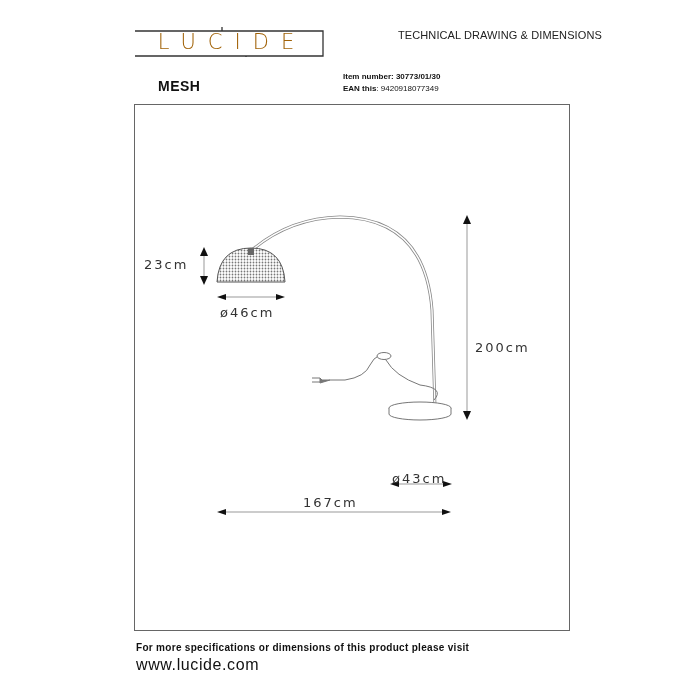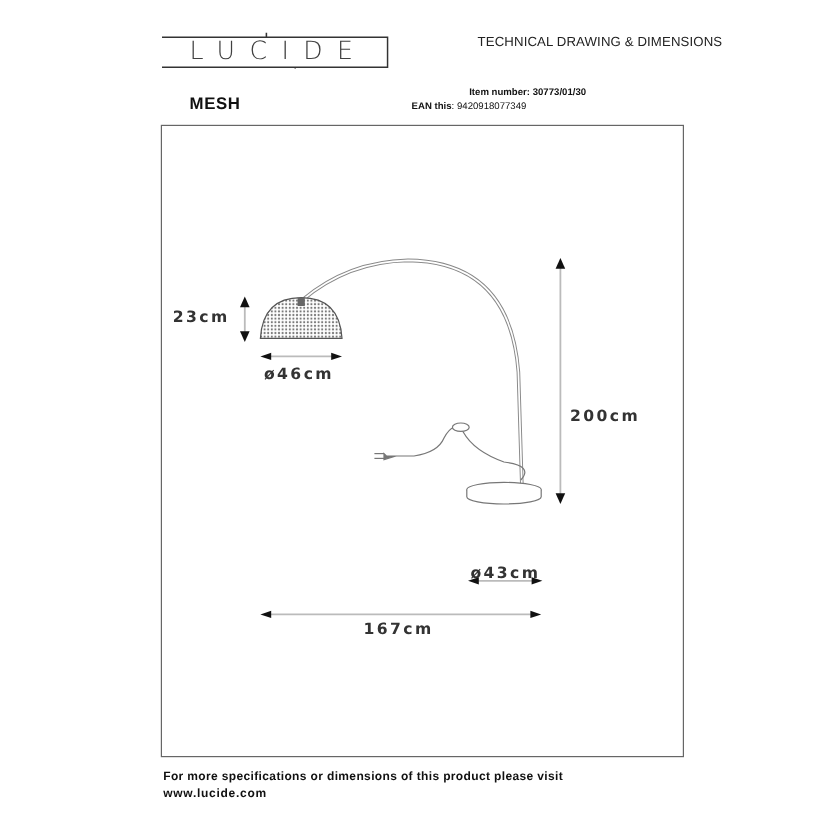--- a/index.html
+++ b/index.html
@@ -1,28 +1,28 @@
 <!DOCTYPE html>
 <html><head>
 <meta charset="utf-8">
 <style>
   html, body { margin:0; padding:0; background:#fff; }
   body { width:700px; height:700px; position:relative; overflow:hidden; font-family:"Liberation Sans", sans-serif; color:#111; }
   .abs { position:absolute; }
   .logo { left:134px; top:27px; width:190px; height:30px; }
-  .logo-text { position:absolute; left:0; top:0; width:190px; height:30px; font-family:"DejaVu Sans", sans-serif; font-weight:200; font-size:21px; letter-spacing:12px; color:#404040; text-align:center; line-height:30px; padding-left:6px; box-sizing:border-box; }
+  .logo-text { position:absolute; left:0; top:0; width:190px; height:30px; font-family:"DejaVu Sans", sans-serif; font-weight:200; font-size:21px; letter-spacing:12px; color:#a16207; text-align:center; line-height:30px; padding-left:6px; box-sizing:border-box; }
   .header-title { left:398px; top:29px; font-size:11px; color:#222; letter-spacing:0.1px; }
   .product-name { left:134px; top:78px; font-size:14px; font-weight:bold; letter-spacing:0.5px;margin-left:24px; }
-  .item-line { left:343px; top:72px; font-size:8px;margin-left:48px; }
+  .item-line { left:343px; top:72px; font-size:8px; }
   .ean-line { left:343px; top:84px; font-size:8px; }
   .item-line b, .ean-line b { font-weight:bold; }
   .frame { left:134px; top:104px; width:436px; height:527px; border:1.5px solid #666; box-sizing:border-box; }
-  .dim { font-family:"DejaVu Sans", sans-serif; font-size:13px; color:#333; letter-spacing:2px; font-weight:700; }
+  .dim { font-family:"DejaVu Sans", sans-serif; font-size:13px; color:#333; letter-spacing:2px; font-weight:400; }
   .footer-1 { left:136px; top:642px; font-size:10px; font-weight:bold; letter-spacing:0.3px; }
-  .footer-2 { left:136px; top:656px; font-size:10px; font-weight:bold; letter-spacing:0.6px; }
+  .footer-2 { left:136px; top:656px; font-size:16px; font-weight:normal; letter-spacing:0.6px; }
   svg.drawing { position:absolute; left:0; top:0; }
 </style>
 </head>
 <body>
 
 <div class="abs logo">
   <svg width="190" height="30" style="position:absolute;left:0;top:0">
     <path d="M1 4 H88 V0 M88 4 H189 V29 H112 V33 M112 29 H1 Z" fill="none" stroke="#333" stroke-width="1.3"></path>
   </svg>
   <div class="logo-text">LUCIDE</div>
@@ -101,16 +101,16 @@
     <line x1="222" y1="512" x2="445" y2="512" stroke-width="1.5"></line>
     <polygon points="217,512 226,509 226,515" stroke="none"></polygon>
     <polygon points="451,512 442,509 442,515" stroke="none"></polygon>
   </g>
 </svg>
 
 <div class="abs dim" style="left:144px;top:257px">23cm</div>
 <div class="abs dim" style="left:220px;top:305px">ø46cm</div>
 <div class="abs dim" style="left:475px;top:340px">200cm</div>
 <div class="abs dim" style="left:392px;top:471px">ø43cm</div>
-<div class="abs dim" style="left:303px;top:517px">167cm</div>
+<div class="abs dim" style="left:303px;top:495px">167cm</div>
 
 <div class="abs footer-1">For more specifications or dimensions of this product please visit</div>
 <div class="abs footer-2">www.lucide.com</div>
 
 </body></html>

